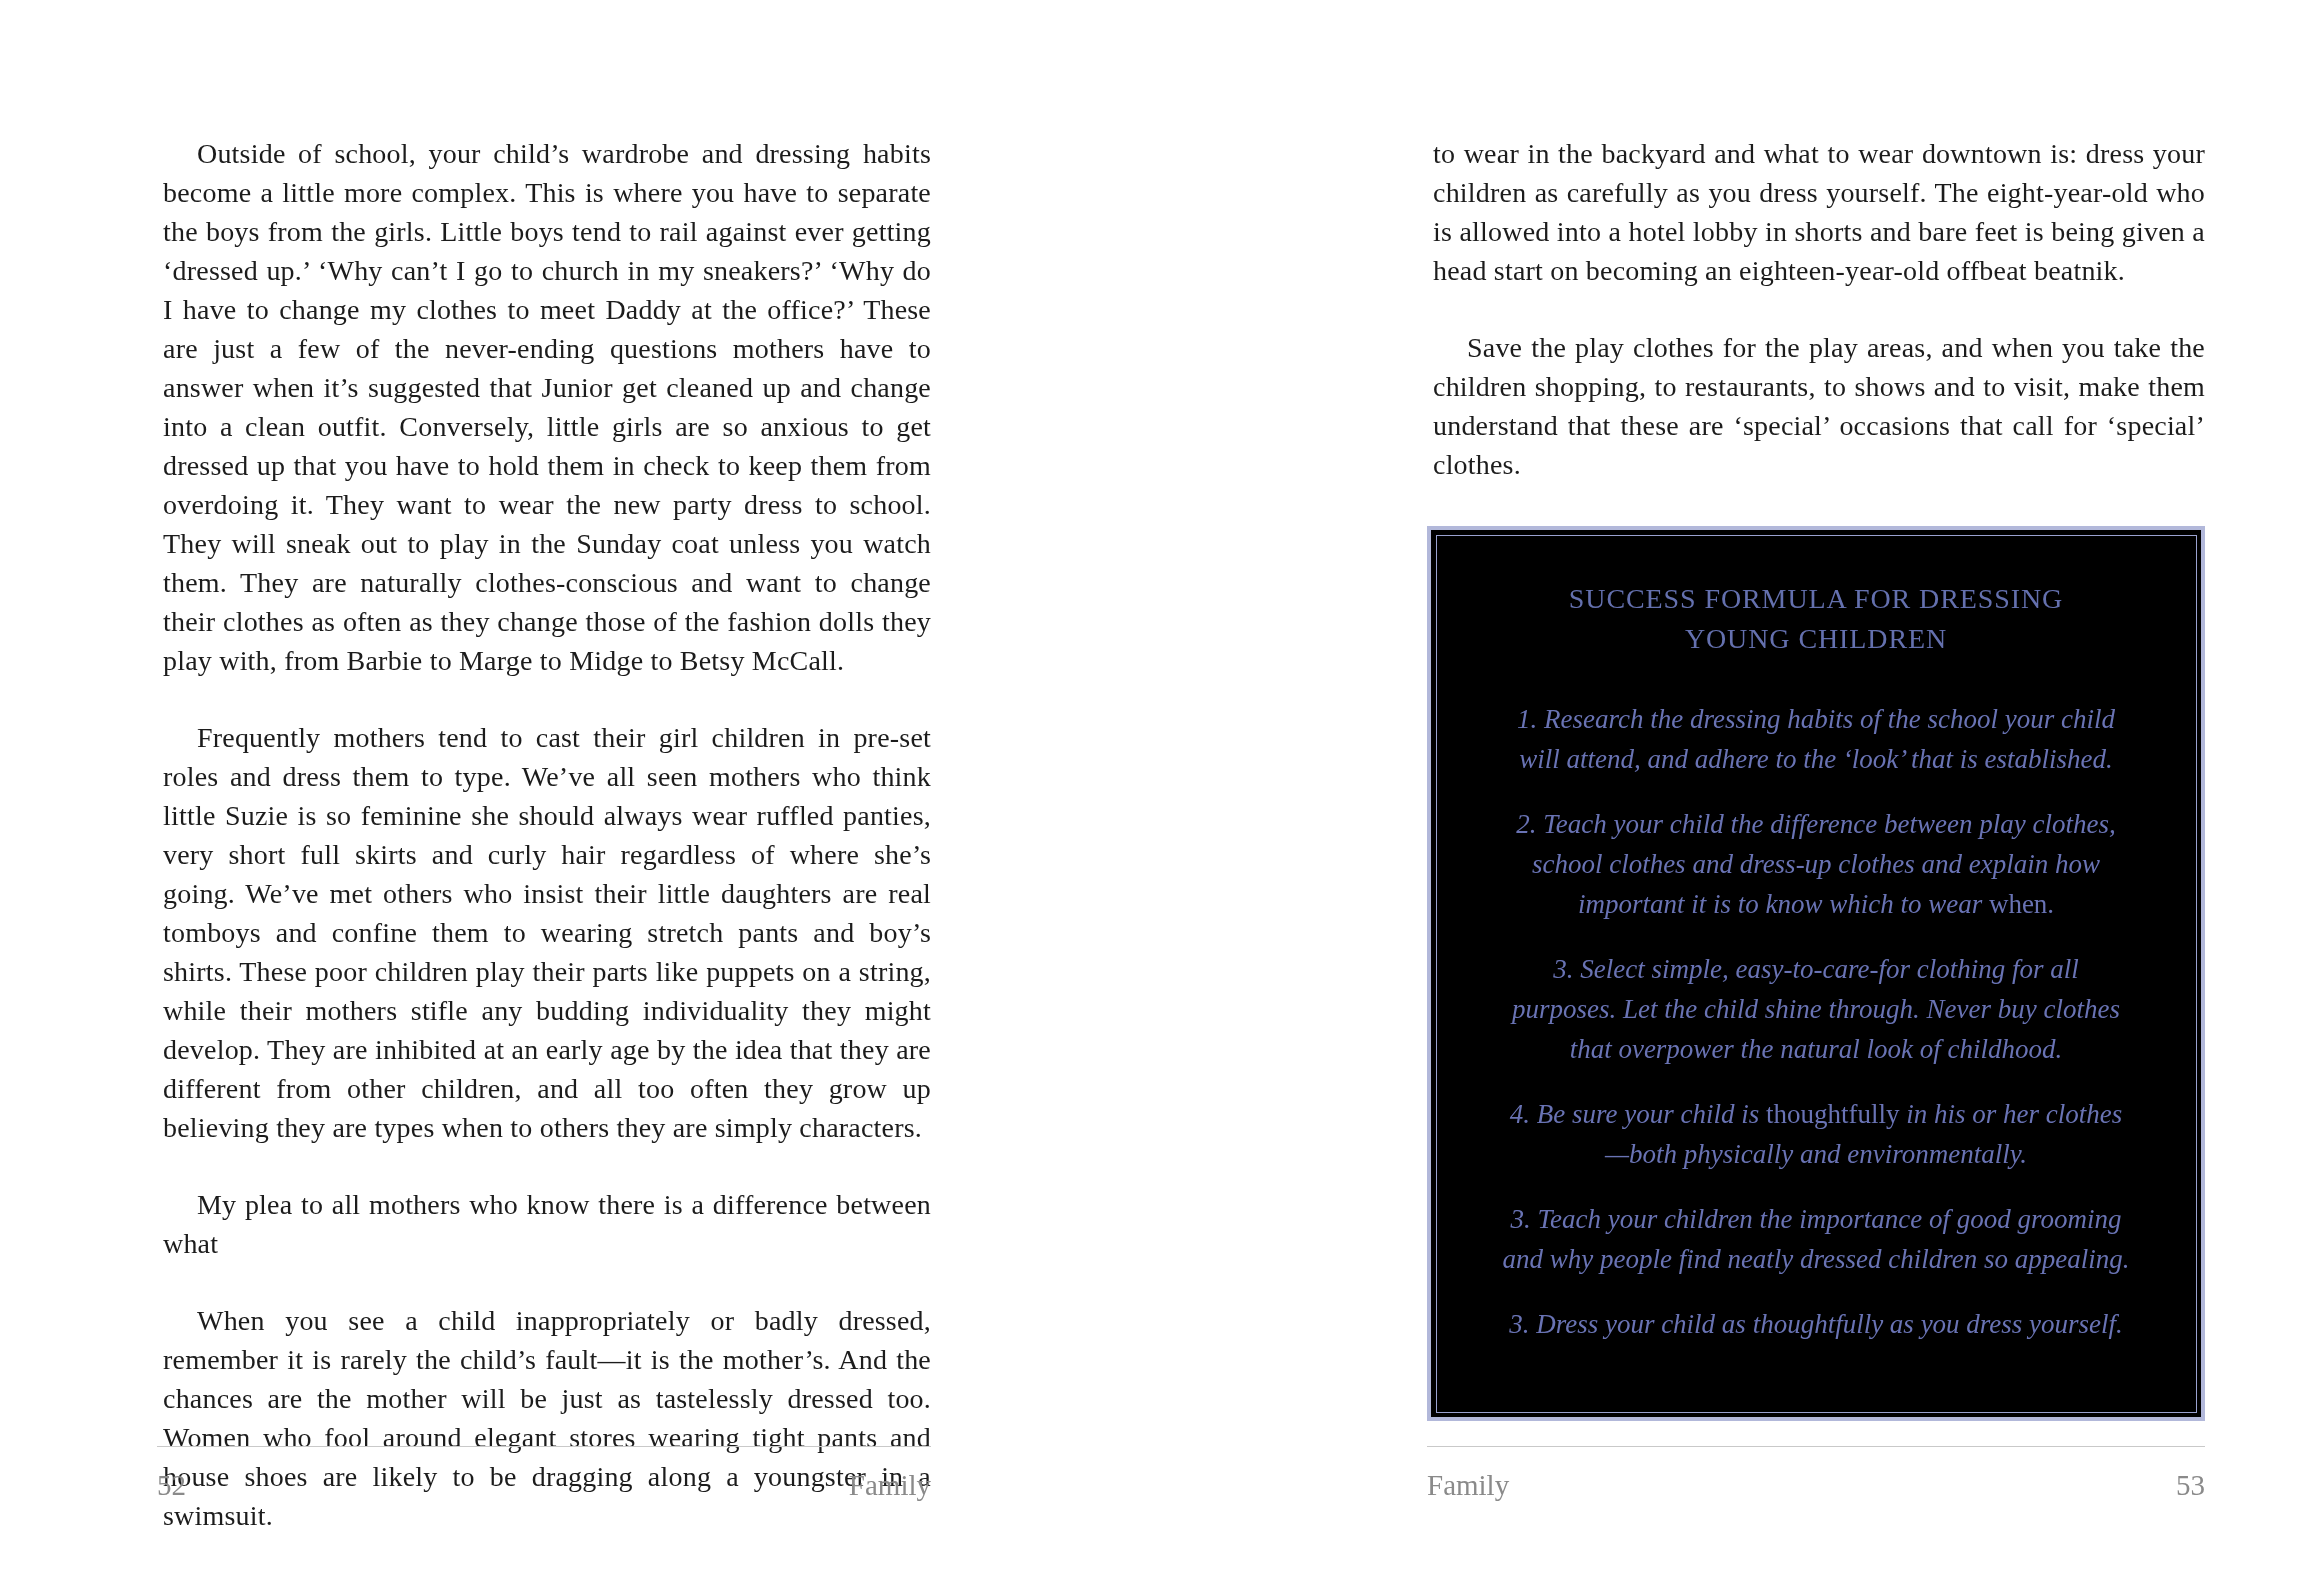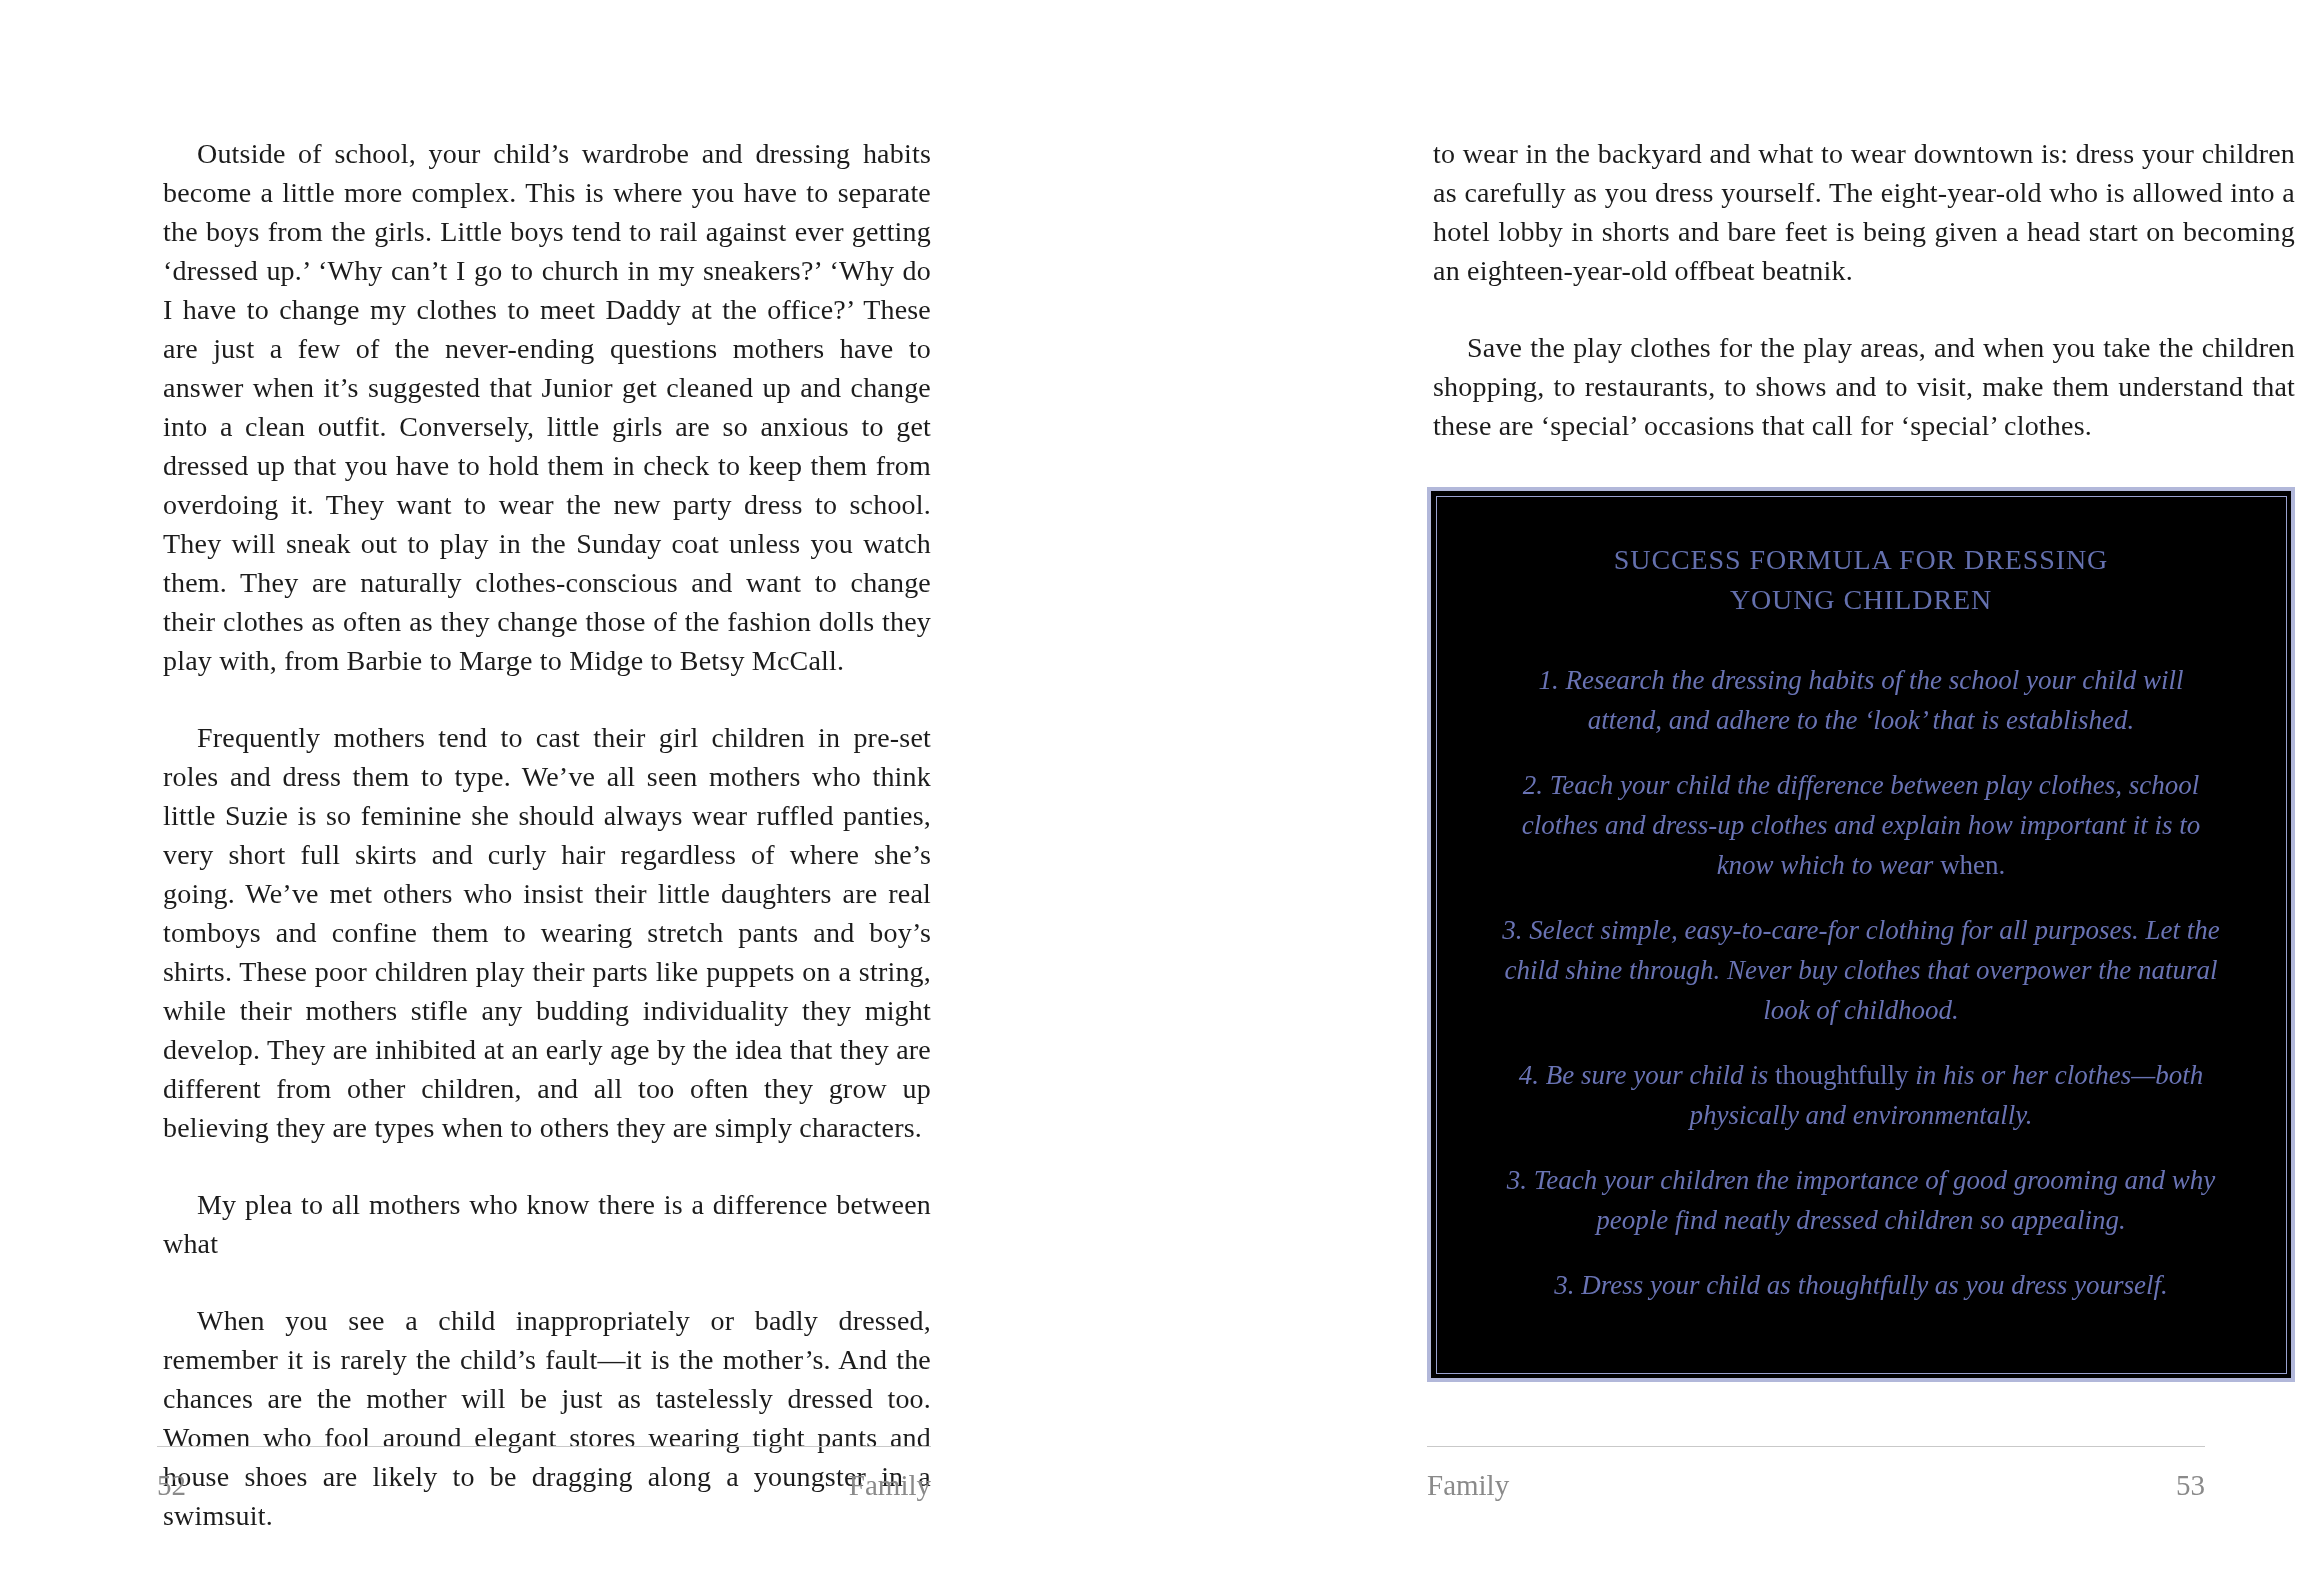--- a/index.html
+++ b/index.html
@@ -13,21 +13,21 @@
     height: 1593px;
     overflow: hidden;
     font-family: "Liberation Serif", "DejaVu Serif", serif;
     color: #1c1c1c;
   }
   .page-col {
     position: absolute;
     top: 134px;
   }
   .left-col  { left: 157px;  width: 774px; }
-  .right-col { left: 1427px; width: 868px; }
+  .right-col { left: 1427px; width: 778px; }
 
   .para {
     font-size: 28px;
     line-height: 39px;
     text-align: justify;
     margin: 0 0 38px 6px;
     letter-spacing: 0.2px;
   }
   .para.indent { text-indent: 34px; }
 

